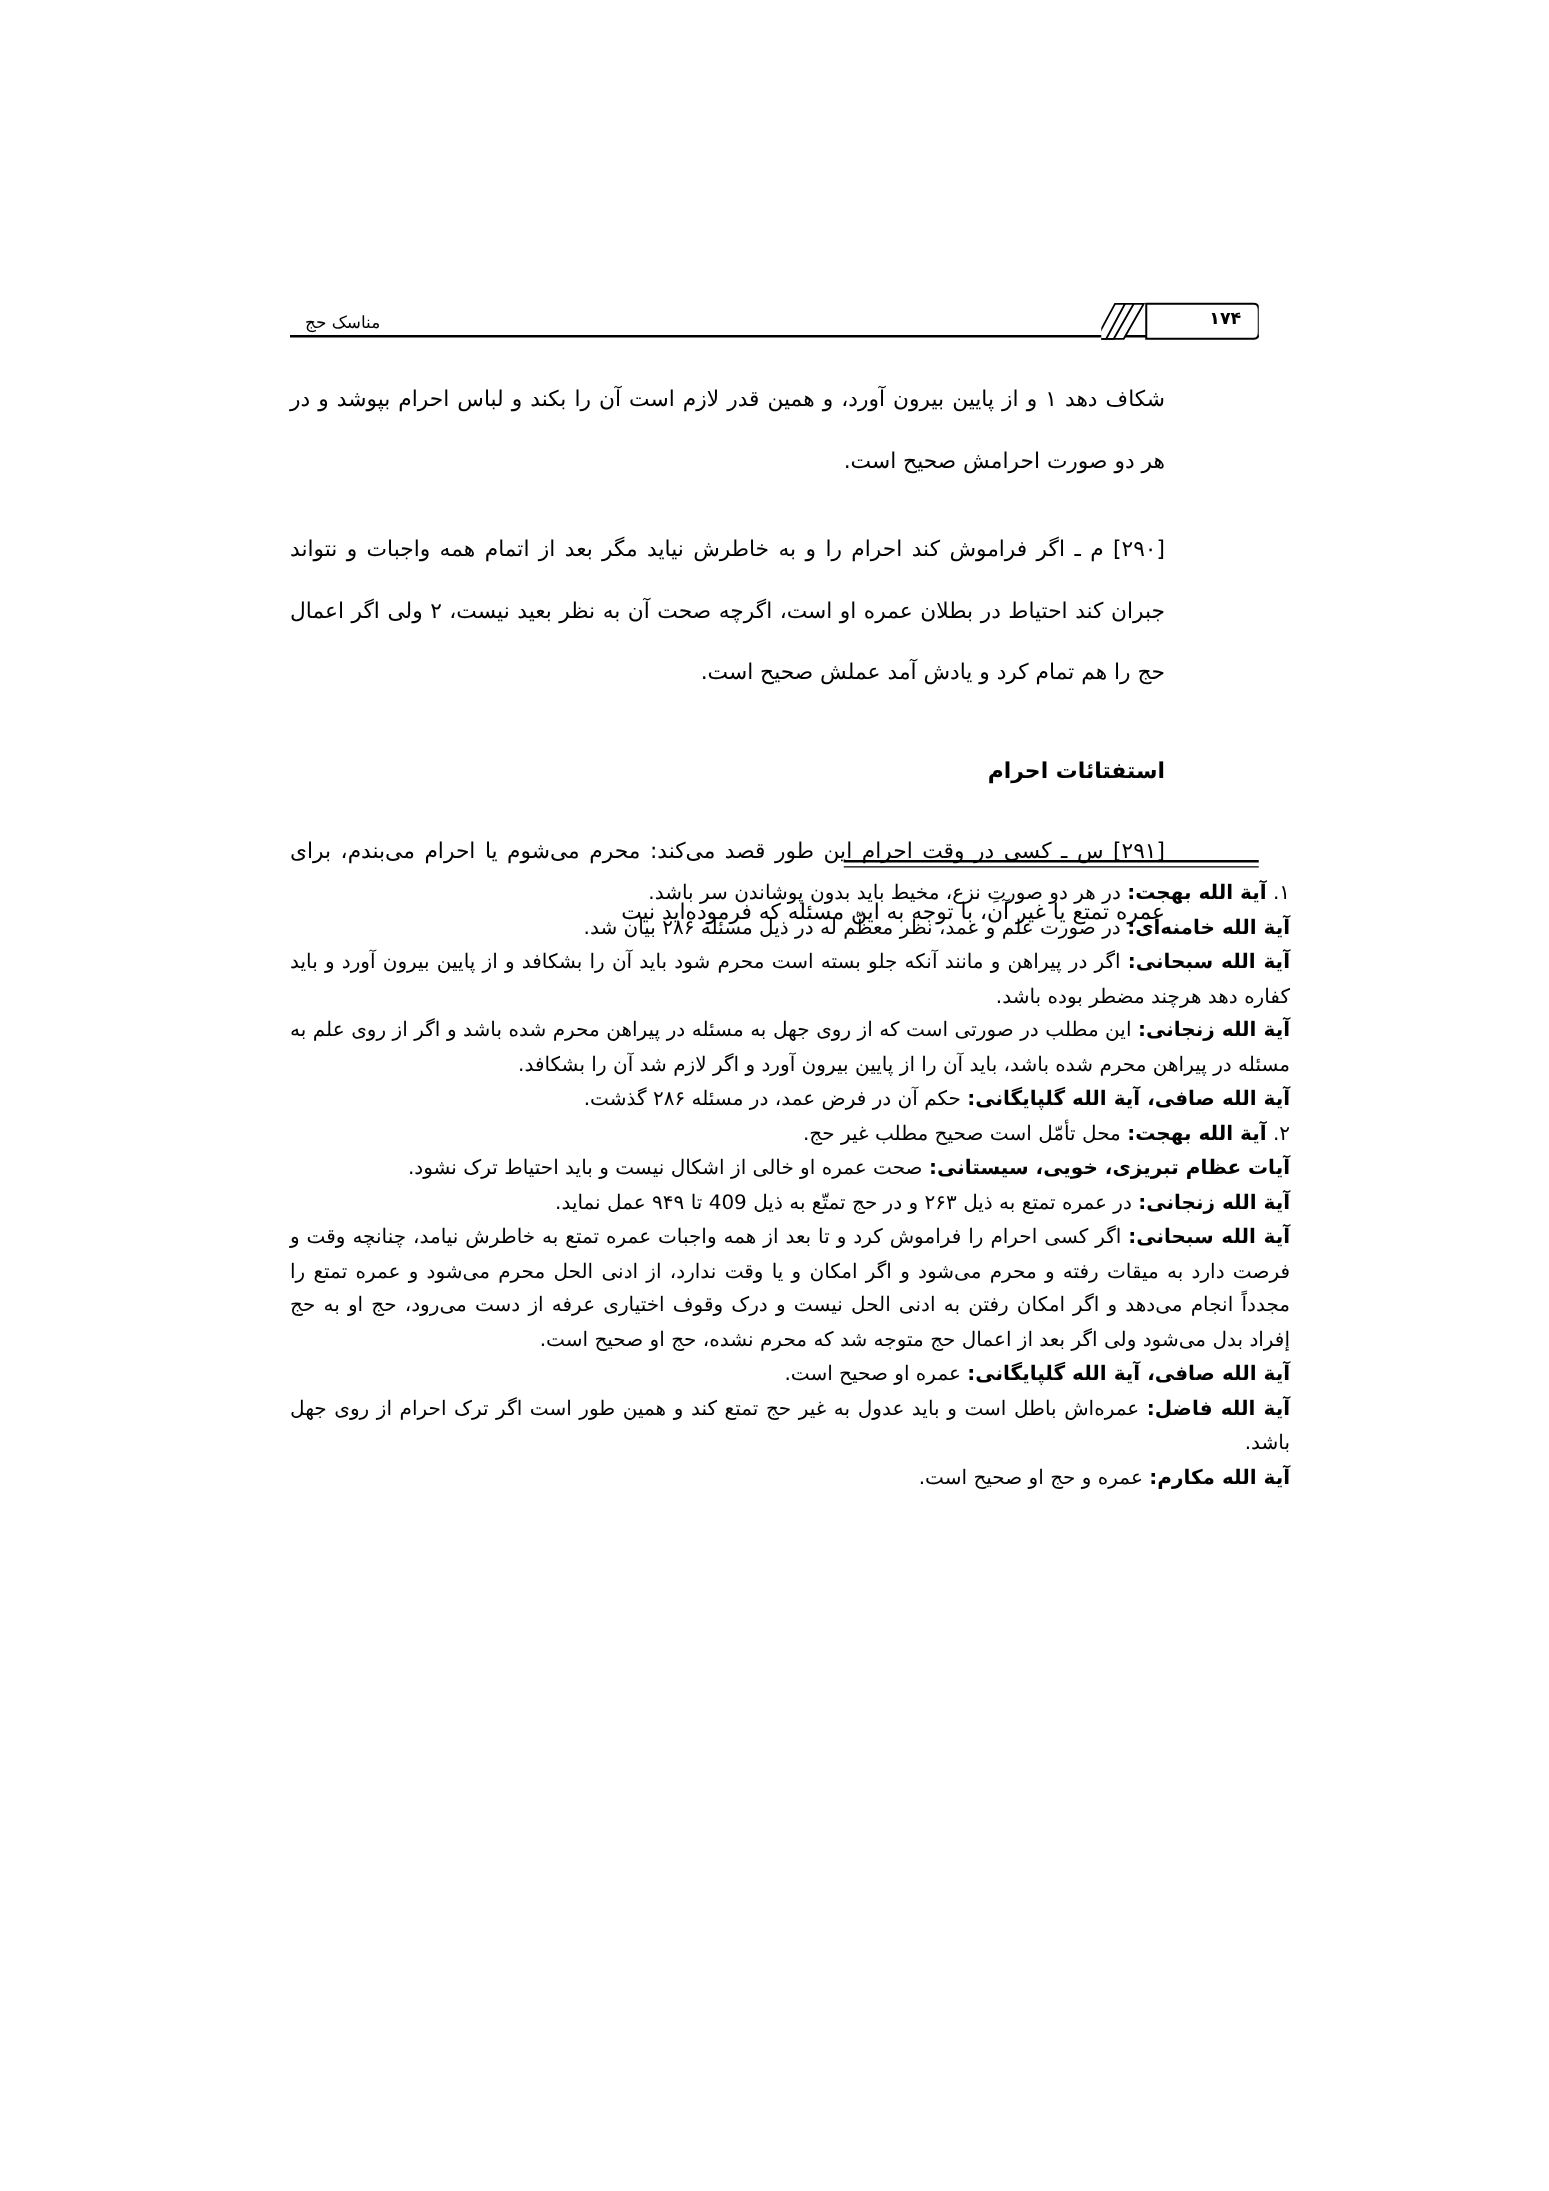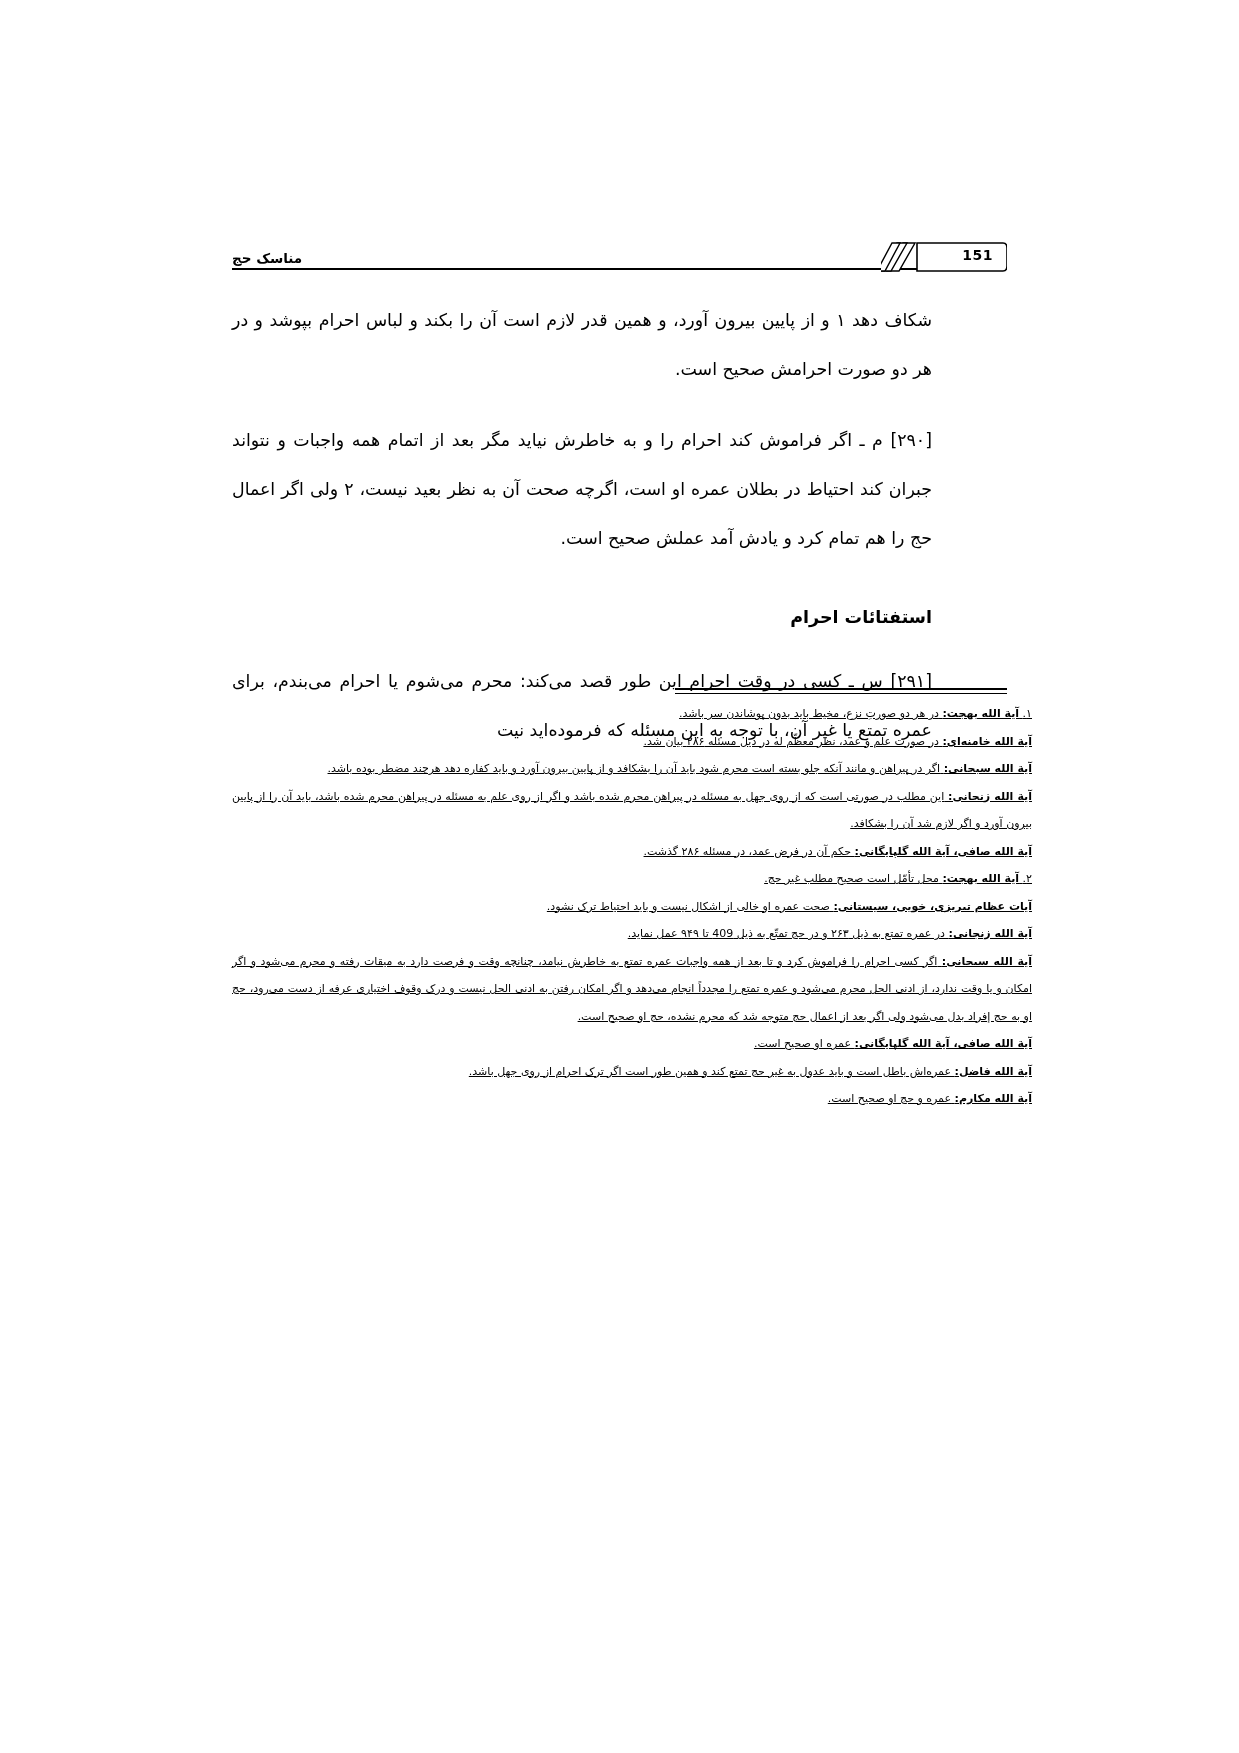--- a/index.html
+++ b/index.html
@@ -34,24 +34,24 @@
   .header-rule {
     position: absolute;
     left: 0;
     right: 0;
     bottom: 6px;
     height: 0;
     border-top: 2.2px solid #000;
   }
   .header-title {
     position: absolute;
-    left: 0;
+    left: 12px;
     bottom: 10px;
     font-size: 13.5px;
-    font-weight: 700;
+    font-weight: 400;
     letter-spacing: 0.2px;
     direction: rtl;
     white-space: nowrap;
   }
   .folio {
     position: absolute;
     right: 0;
     bottom: 2px;
     width: 126px;
     height: 34px;
@@ -112,27 +112,26 @@
 
   .footnotes {
     position: absolute;
     top: 700px;
     left: 232px;
     width: 800px;
     direction: rtl;
   }
   .fn-item {
     display: block;
-    font-size: 11px;
+    font-size: 16px;
     line-height: 27.5px;
     text-align: justify;
     direction: rtl;
     margin: 0;
     padding: 0;
-    text-decoration: underline;
   }
   .fn-marker {
     font-weight: 400;
   }
   b.authority {
     font-weight: 700;
   }
 </style>
 </head>
 <body>
@@ -142,21 +141,21 @@
   <div class="header">
     <div class="header-title">مناسک حج</div>
     <div class="header-rule"></div>
     <div class="folio">
       <svg width="126" height="34" viewBox="0 0 126 34" xmlns="http://www.w3.org/2000/svg">
         <path d="M36 3 L122 3 Q126 3 126 8 L126 26 Q126 31 122 31 L36 31 Z" fill="#ffffff" stroke="#000000" stroke-width="1.6"></path>
         <path d="M34 3 L22 3 L6 31 L18 31 Z" fill="#ffffff" stroke="#000000" stroke-width="1.4"></path>
         <path d="M26 3 L16 3 L0 31 L10 31 Z" fill="#ffffff" stroke="#000000" stroke-width="1.4"></path>
         <path d="M19 3 L11 3 L-4 31 L4 31 Z" fill="#ffffff" stroke="#000000" stroke-width="1.4"></path>
       </svg>
-      <div class="folio-num">151</div>
+      <div class="folio-num">۱۷۴</div>
     </div>
   </div>
 
   <div class="body-col">
 
     <p>شکاف دهد ۱ و از پایین بیرون آورد، و همین قدر لازم است آن را بکند و لباس احرام بپوشد و در هر دو صورت احرامش صحیح است.</p>
 
     <div class="para-gap"></div>
 
     <p>[۲۹۰] م ـ اگر فراموش کند احرام را و به خاطرش نیاید مگر بعد از اتمام همه واجبات و نتواند جبران کند احتیاط در بطلان عمره او است، اگرچه صحت آن به نظر بعید نیست، ۲ ولی اگر اعمال حج را هم تمام کرد و یادش آمد عملش صحیح است.</p>

